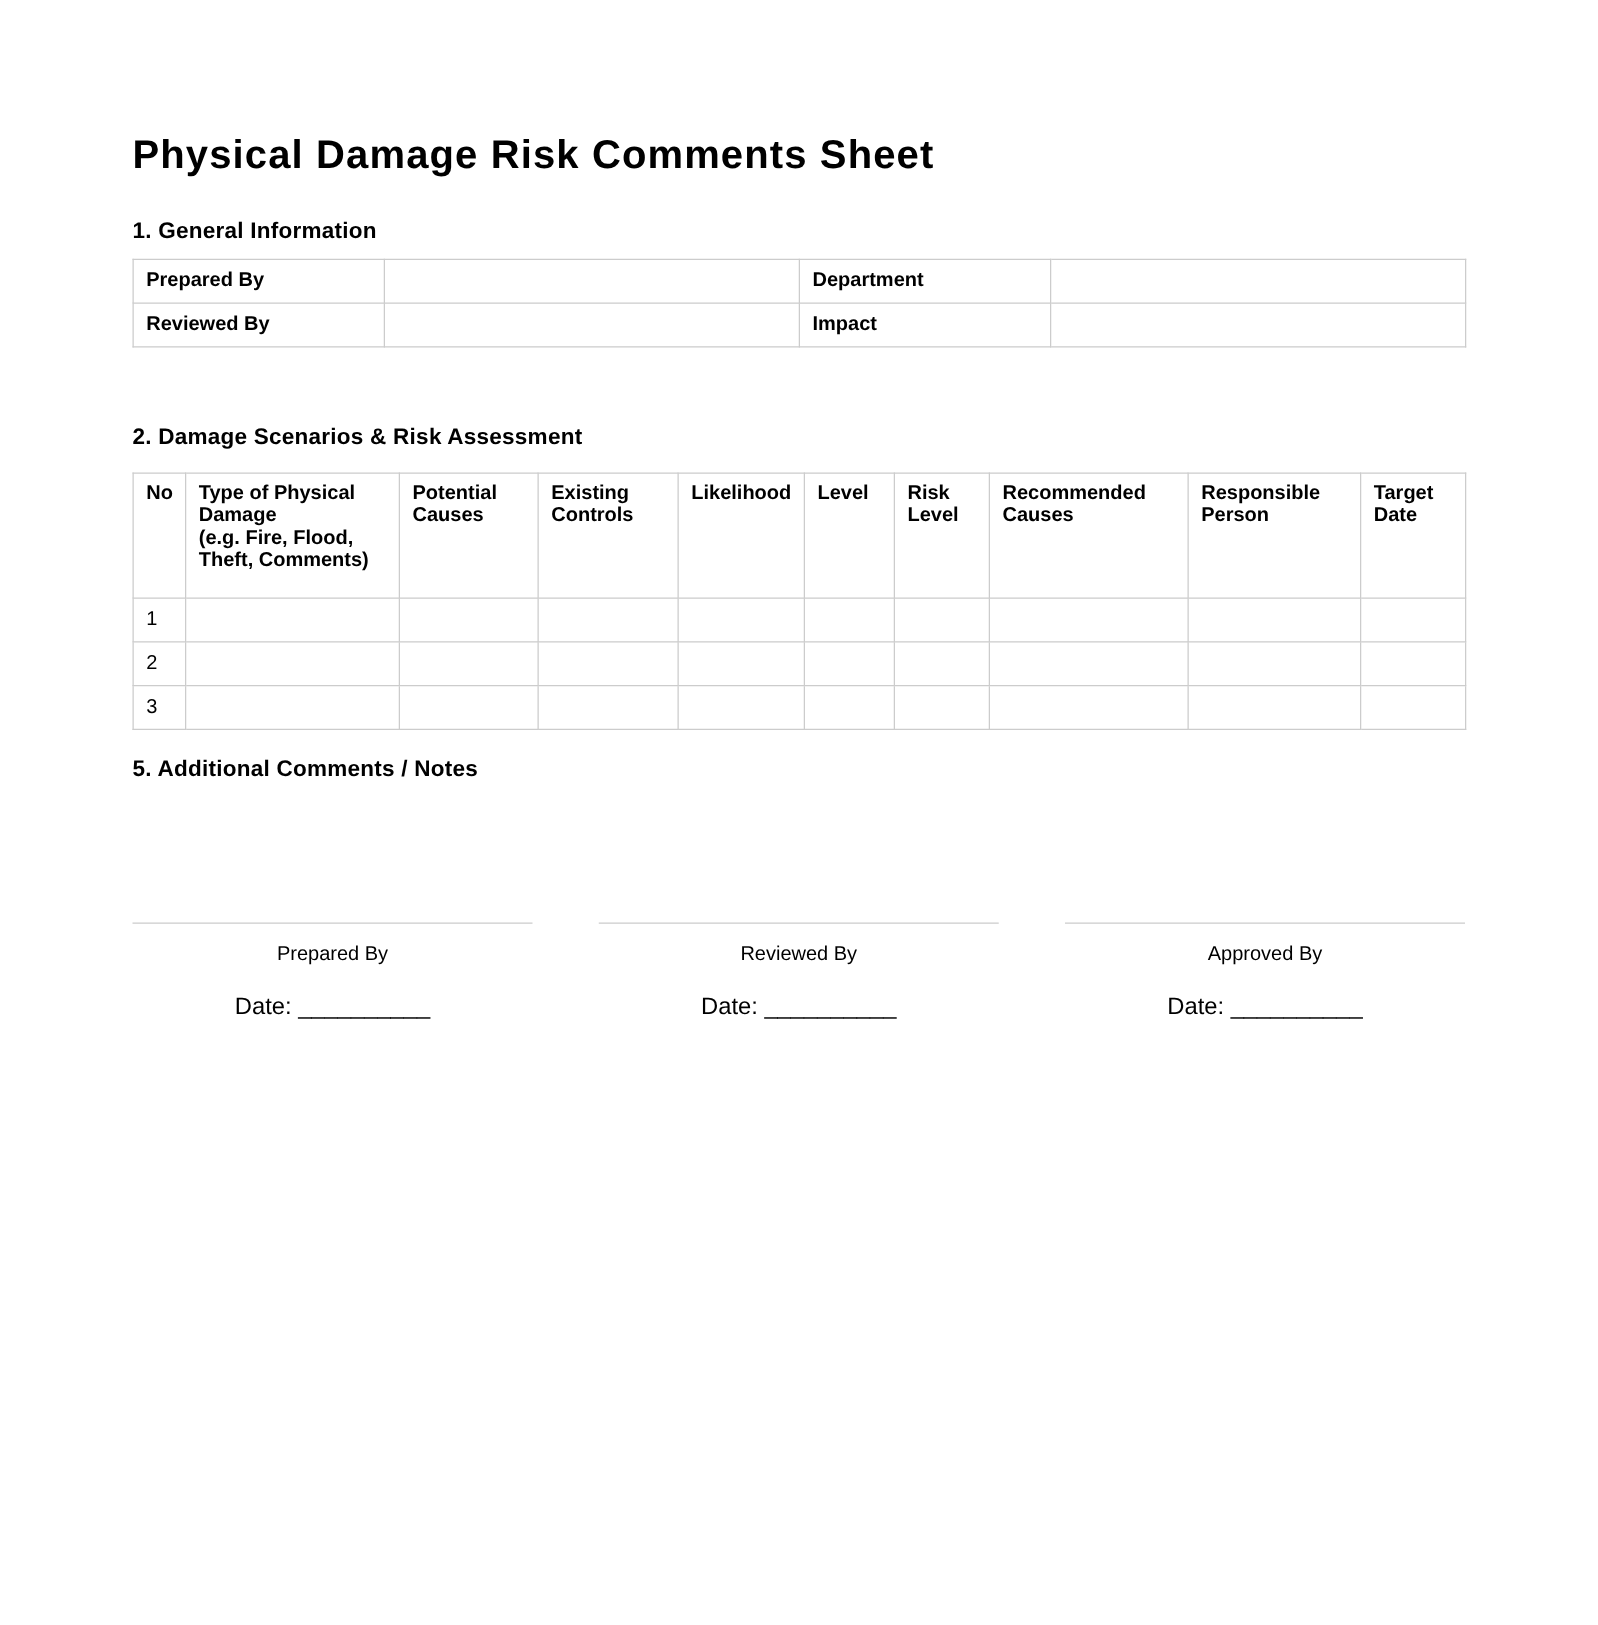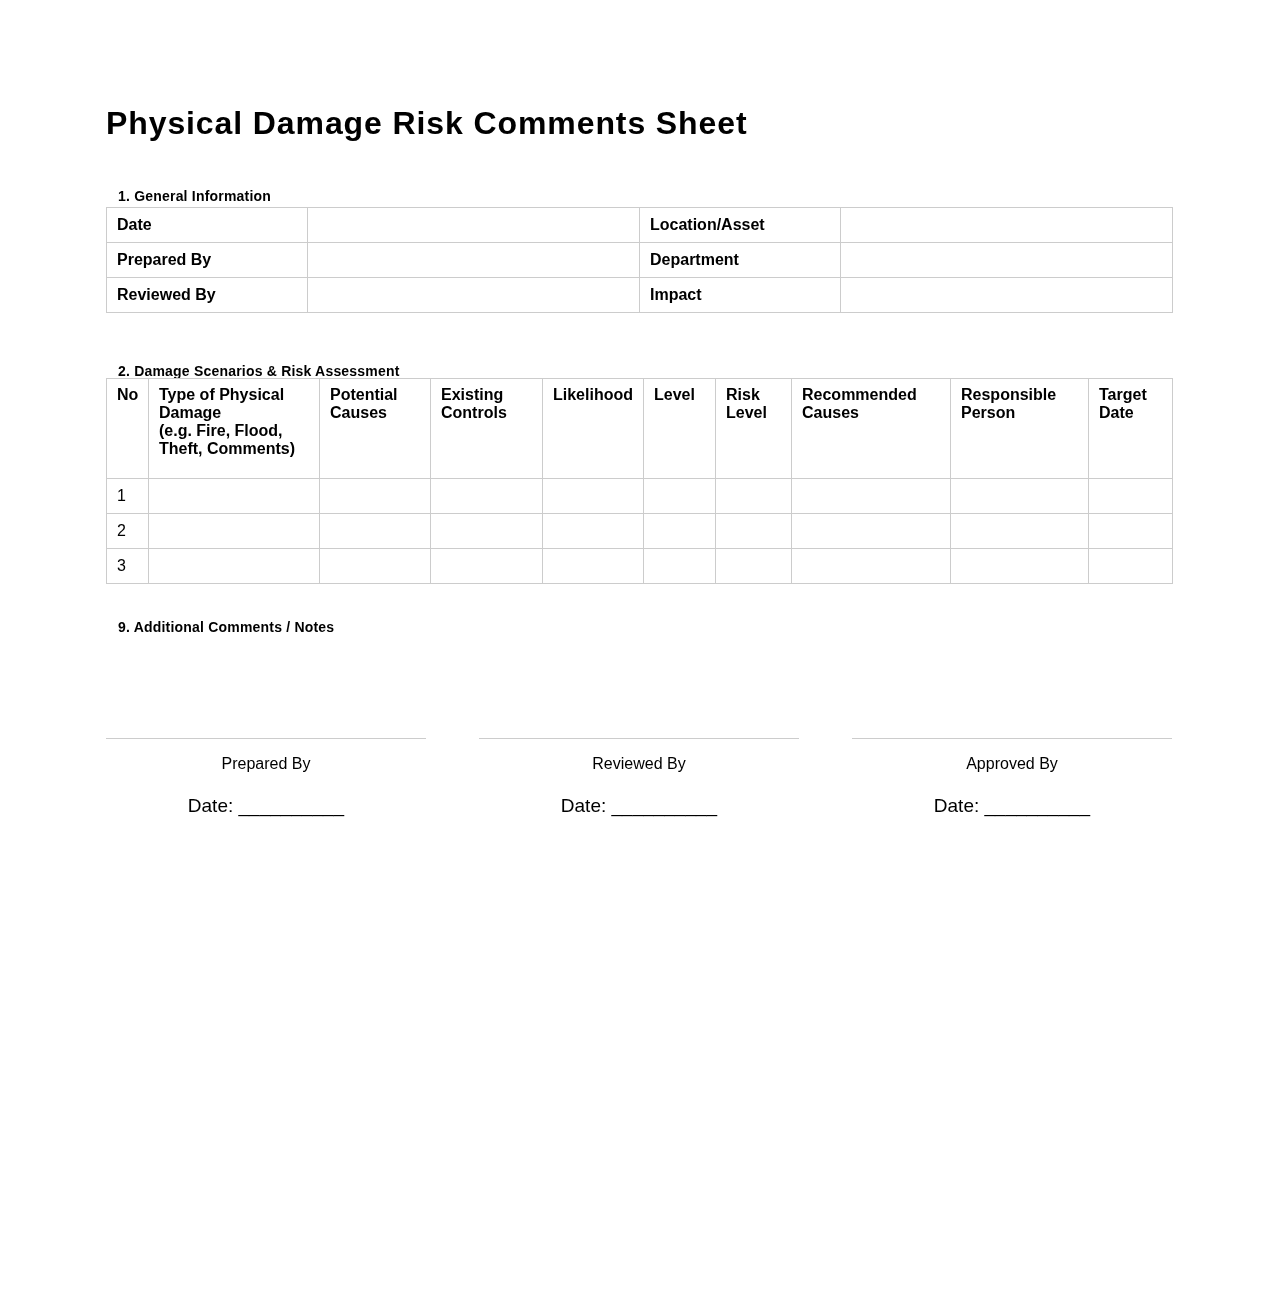--- a/index.html
+++ b/index.html
@@ -9,22 +9,22 @@
     color: #000;
     position: relative;
   }
   .page { position: absolute; left: 106px; top: 0; width: 1066px; }
   h1 {
     margin: 0; position: absolute; top: 103px; left: 0;
     font-size: 32px; font-weight: bold; letter-spacing: 0.9px; line-height: 40px;
     white-space: nowrap;
   }
   h2 {
-    margin: 12px; position: absolute; left: 0;
-    font-size: 14px; font-weight: bold; line-height: 22px; letter-spacing: 0.2px;
+    margin: 0; position: absolute; left: 0;
+    font-size: 18px; font-weight: bold; line-height: 22px; letter-spacing: 0.2px;
     white-space: nowrap;
   }
   table { border-collapse: collapse; position: absolute; left: 0; width: 1066px; table-layout: fixed; }
   td, th {
     border: 1px solid #cccccc; font-size: 16px; text-align: left; vertical-align: top;
     padding: 0 10px; box-sizing: border-box;
   }
   .gi td { height: 35px; line-height: 33px; }
   .gi td.lbl { font-weight: bold; }
   .ra th { font-weight: bold; height: 100px; padding-top: 7px; line-height: 18px; }
@@ -42,42 +42,36 @@
 
   <h2 style="top:173px">1. General Information</h2>
   <table class="gi" style="top:207px">
     <colgroup>
         <col style="width:201px">
         <col style="width:332px">
         <col style="width:201px">
         <col style="width:332px">
       </colgroup>
     <tbody>
-        <tr>
-      <td class="lbl">Date</td>
-      <td></td>
-      <td class="lbl">Location/Asset</td>
-      <td></td>
-    </tr>
     <tr>
       <td class="lbl">Prepared By</td>
       <td></td>
       <td class="lbl">Department</td>
       <td></td>
     </tr>
     <tr>
       <td class="lbl">Reviewed By</td>
       <td></td>
       <td class="lbl">Impact</td>
       <td></td>
     </tr>
   </tbody>
     </table>
 
-  <h2 style="top:348px">2. Damage Scenarios &amp; Risk Assessment</h2>
+  <h2 style="top:338px">2. Damage Scenarios &amp; Risk Assessment</h2>
   <table class="ra" style="top:378px">
     <colgroup>
       <col style="width:42px">
         <col style="width:171px">
         <col style="width:111px">
         <col style="width:112px">
         <col style="width:101px">
       <col style="width:72px">
         <col style="width:76px">
         <col style="width:159px">
@@ -129,21 +123,21 @@
       <td></td>
       <td></td>
       <td></td>
       <td></td>
       <td></td>
       <td></td>
     </tr>
   </tbody>
     </table>
 
-  <h2 style="top:604px">9. Additional Comments / Notes</h2>
+  <h2 style="top:604px">5. Additional Comments / Notes</h2>
   <div style="position:absolute; top:634px; left:0; width:1066px; height:96px;"></div>
 
   <div class="sig" style="left:0">
     <div class="line"></div>
     <div class="role">Prepared By</div>
     <div class="date">Date: __________</div>
   </div>
   <div class="sig" style="left:373px">
     <div class="line"></div>
     <div class="role">Reviewed By</div>

